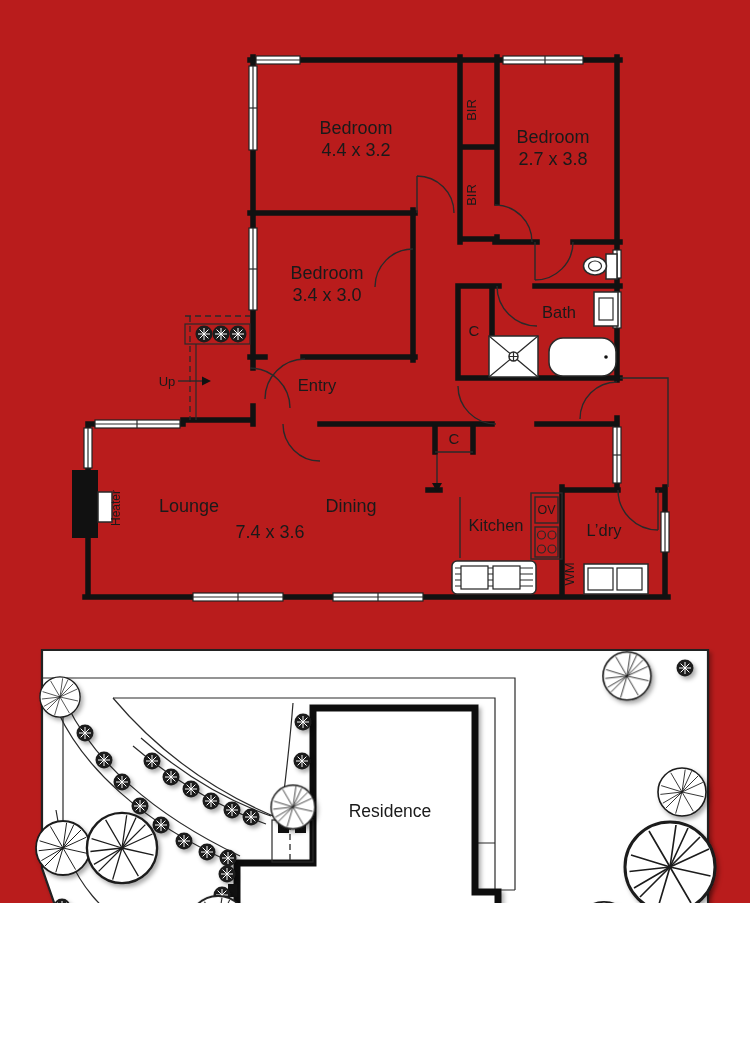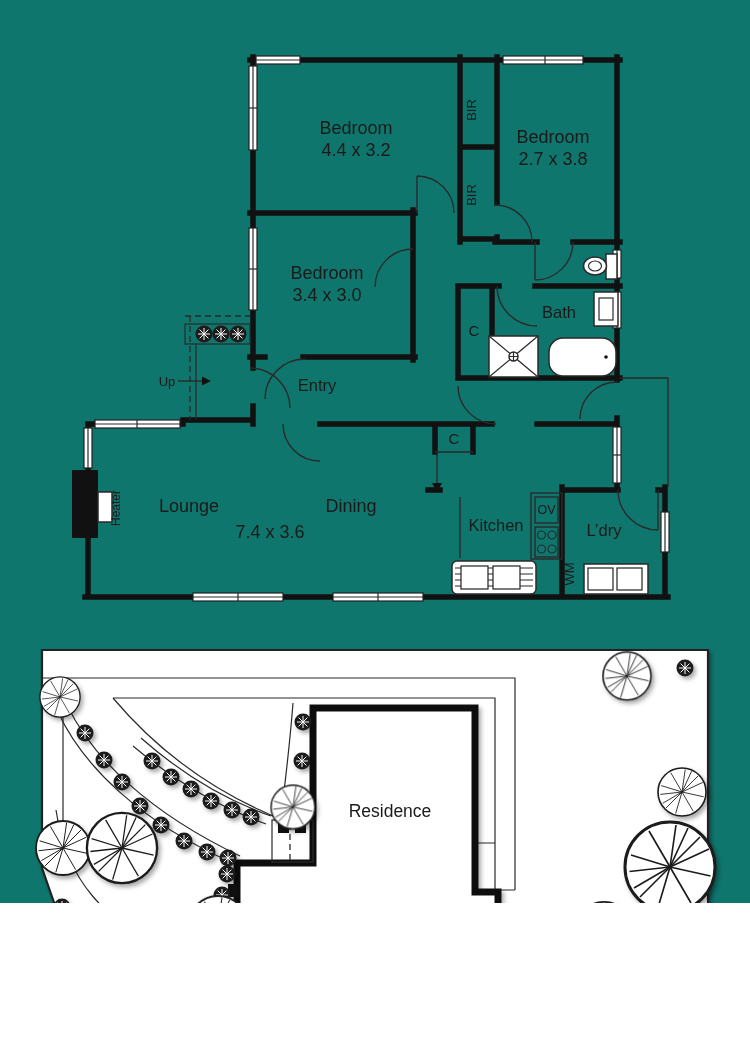--- a/index.html
+++ b/index.html
@@ -1,16 +1,16 @@
 <!DOCTYPE html>
 <html><head>
 <meta charset="utf-8">
 <style>
   html,body{margin:0;padding:0;background:#ffffff;}
-  .page{width:750px;height:903px;background:#0f766e;position:relative;font-family:"Liberation Sans",sans-serif;}
+  .page{width:750px;height:903px;background:#b91c1c;position:relative;font-family:"Liberation Sans",sans-serif;}
   svg{display:block;}
   svg text{fill:#1a1a1a;font-family:"Liberation Sans",sans-serif;}
   .room{font-size:18px;}
   .room2{font-size:16.5px;}
   .tiny{font-size:13px;}
   .mid{font-size:15px;}
   .bold-wall{stroke:#111;stroke-width:5.5;fill:none;stroke-linecap:square;}
   .thin{stroke:#2a2a2a;stroke-width:1.4;fill:none;}
   .thin2{stroke:#2a2a2a;stroke-width:1.2;fill:none;}
   .dsh{stroke:#2a2a2a;stroke-width:1.3;fill:none;stroke-dasharray:6 4;}

